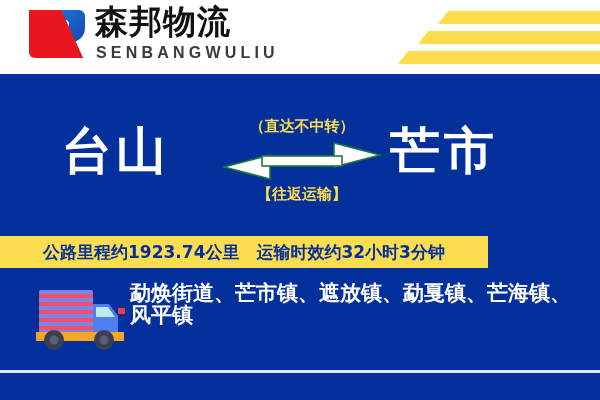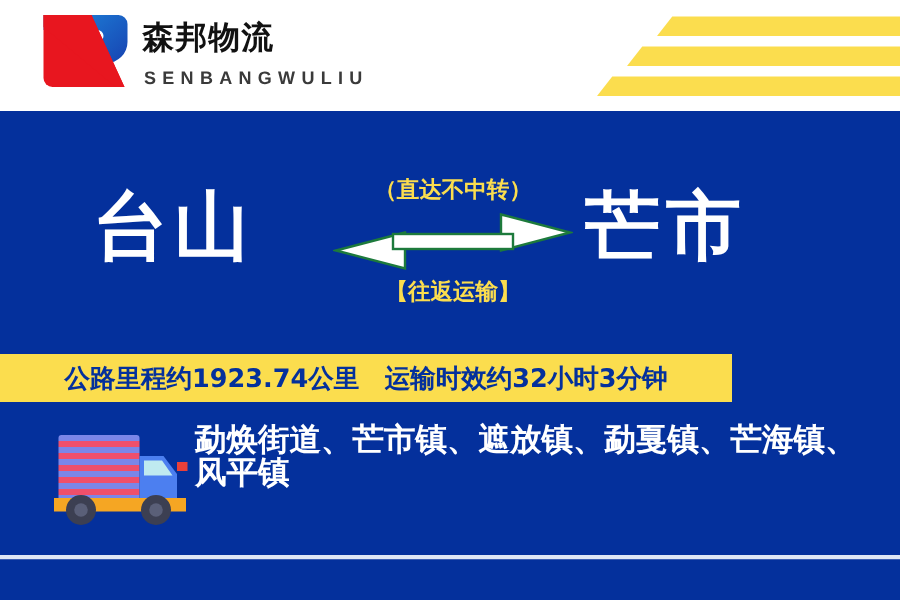--- a/index.html
+++ b/index.html
@@ -9,26 +9,26 @@
     background:#04309c;
   }
   .banner{position:relative;width:600px;height:400px;background:#04309c;overflow:hidden;}
 
   
   .header{position:absolute;left:0;top:0;width:600px;height:74px;background:#ffffff;overflow:hidden;}
   .logo-mark{position:absolute;left:25px;top:8px;width:62px;height:52px;}
   .logo-mark svg{display:block;}
   .brand-cn{
     position:absolute;left:95px;top:8px;
-    font-size:21px;line-height:34px;font-weight:bold;color:#111111;
-    letter-spacing:1px;font-family:Liberation Serif, serif;
+    font-size:33px;line-height:34px;font-weight:bold;color:#111111;
+    letter-spacing:1px;font-family:Liberation Mono, monospace;
   }
   .brand-en{
     position:absolute;left:96px;top:46px;
-    font-size:12px;line-height:13px;font-weight:bold;color:#3a3a3a;
+    font-size:16px;line-height:13px;font-weight:bold;color:#3a3a3a;
     letter-spacing:4.2px;font-family:"Liberation Sans",sans-serif;
   }
   .stripes{position:absolute;right:0;top:0;width:270px;height:74px;}
   .stripe{position:absolute;height:13px;background:#fbdd4e;transform:skewX(-38deg);transform-origin:left bottom;}
   .stripe.s1{left:108px;top:11px;width:210px;}
   .stripe.s2{left:88px;top:31px;width:230px;}
   .stripe.s3{left:68px;top:51px;width:250px;}
 
   
   .body-blue{position:absolute;left:0;top:74px;width:600px;height:162px;background:#04309c;}

